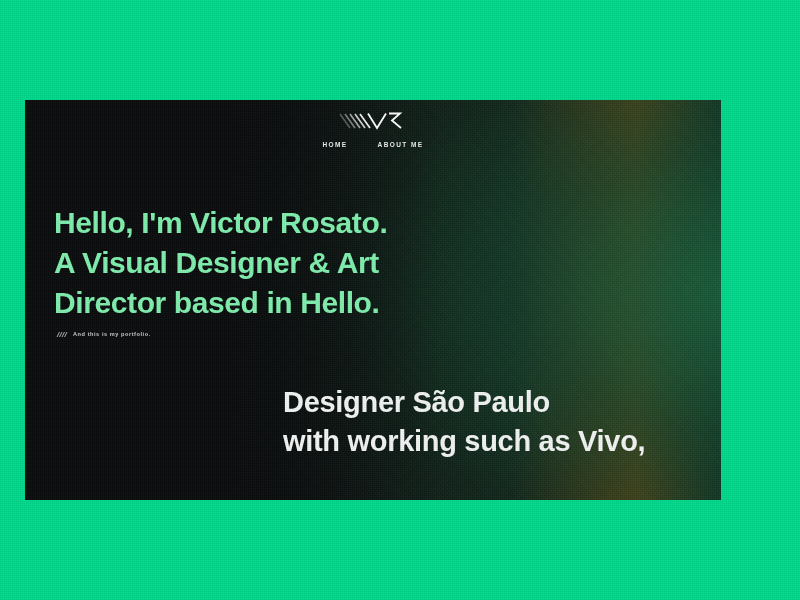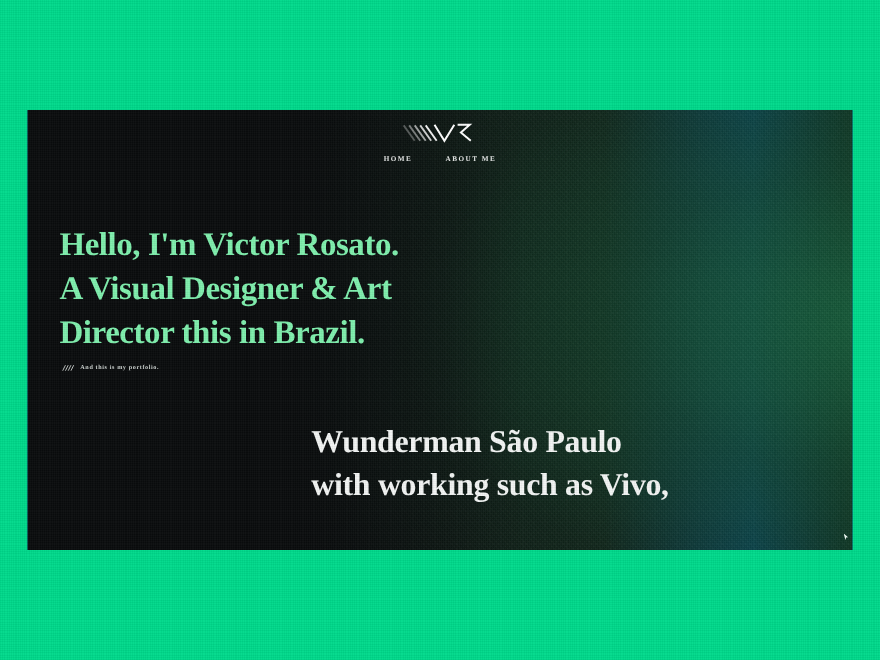--- a/index.html
+++ b/index.html
@@ -32,26 +32,25 @@
       repeating-linear-gradient(90deg, rgba(0,0,0,0.03) 0 1px, rgba(255,255,255,0.025) 1px 2px);
     opacity: .8;
     z-index: 60;
   }
 
   
   .site-card {
     position: absolute;
     left: 25px;
     top: 100px;
-    width: 750px;
+    width: 696px;
     height: 400px;
-    background: #0369a1;
+    background: #a16207;
     overflow: hidden;
     z-index: 10;
-    font-family: Liberation Serif, serif;
   }
 
   
   .bg-wash {
     position: absolute;
     inset: 0;
     background:
       radial-gradient(120% 135% at 103% 48%, rgba(23,92,58,0.95) 0%, rgba(17,62,41,0.75) 26%, rgba(12,34,24,0.45) 48%, rgba(13,16,17,0.05) 70%, rgba(13,16,17,0) 84%),
       linear-gradient(90deg, #0A0C0D 0%, #0A0C0D 34%, #101A15 52%, #14271C 70%, #16382450 88%, #113a26 100%);
   }
@@ -195,36 +194,36 @@
 
       <nav class="nav">
         <a class="nav-link" href="#">HOME</a>
         <a class="nav-link" href="#">ABOUT ME</a>
       </nav>
     </div>
 
     <div class="hero">
       <h1 class="hero-title">Hello, I'm Victor Rosato.</h1>
       <h1 class="hero-title">A Visual Designer &amp; Art</h1>
-      <h1 class="hero-title">Director this in Brazil.</h1>
+      <h1 class="hero-title">Director based in Hello.</h1>
 
       <div class="hero-sub">
         <svg class="slashes" viewBox="0 0 26 14" aria-hidden="true">
           <g stroke="#C9CFCC" stroke-width="1.7">
             <line x1="2" y1="12" x2="7" y2="2"></line>
             <line x1="7" y1="12" x2="12" y2="2"></line>
             <line x1="12" y1="12" x2="17" y2="2"></line>
             <line x1="17" y1="12" x2="22" y2="2"></line>
           </g>
         </svg>
         <span class="hero-sub-text">And this is my portfolio.</span>
       </div>
     </div>
 
     <div class="statement">
-      <h2 class="statement-title">Wunderman São Paulo</h2>
+      <h2 class="statement-title">Designer São Paulo</h2>
       <h2 class="statement-title">with working such as Vivo,</h2>
     </div>
 
     <div class="cursor-dot"></div>
 
   </div>
 </div>
 
 </body></html>

